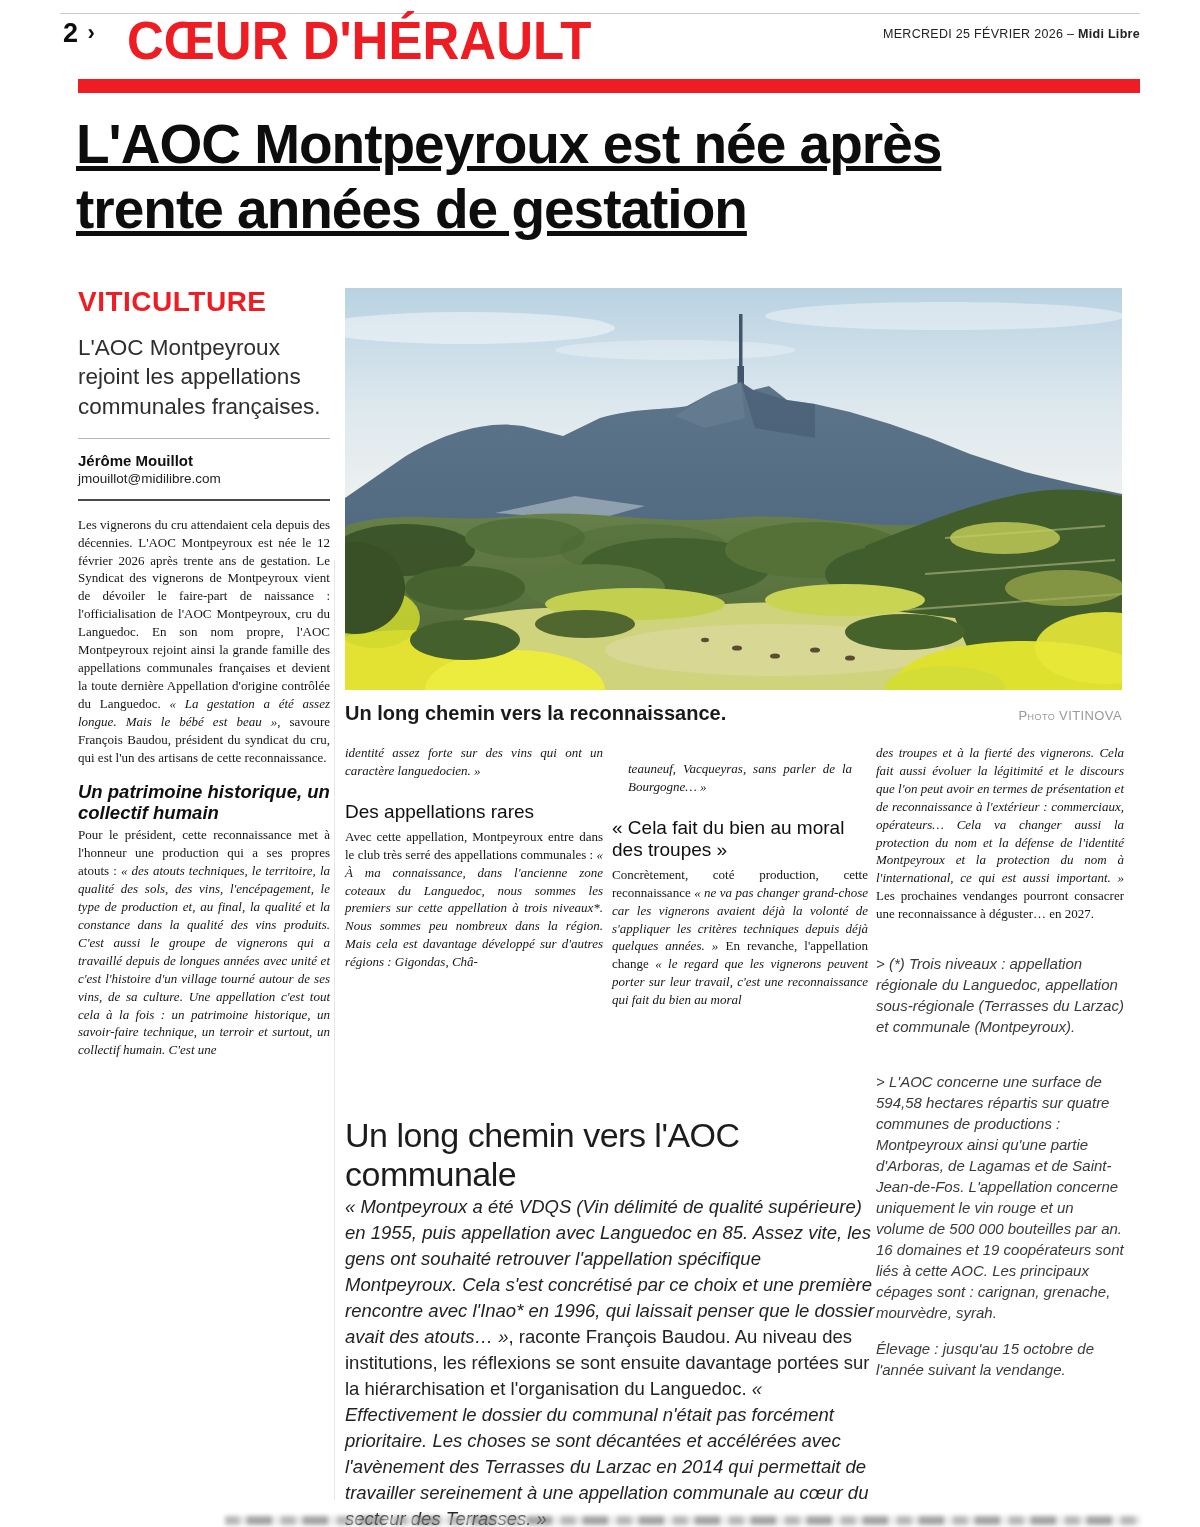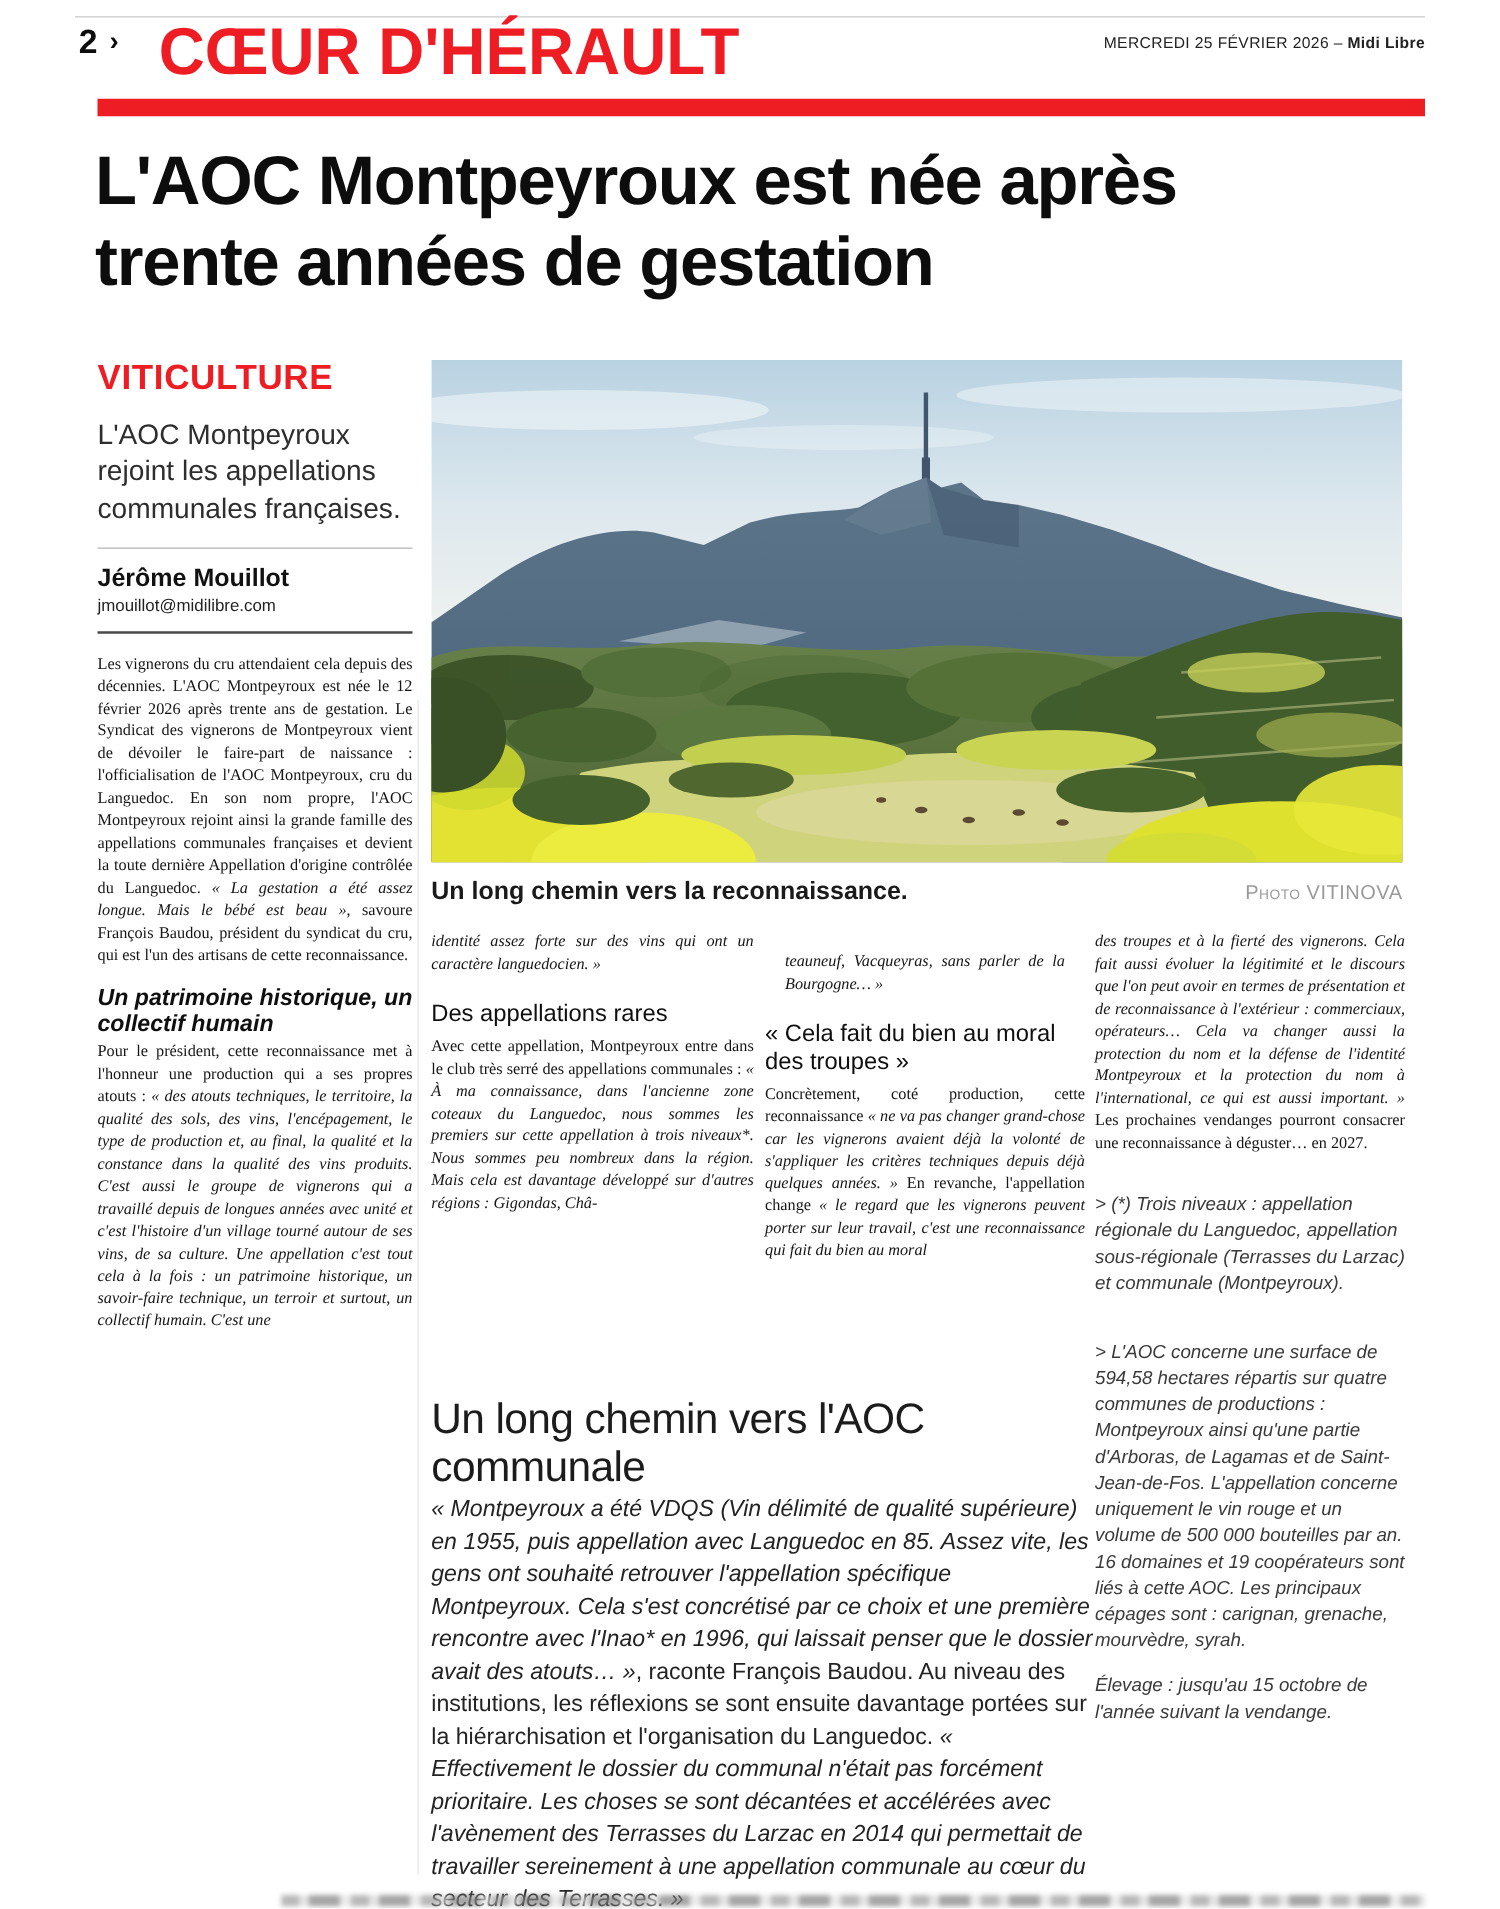--- a/index.html
+++ b/index.html
@@ -9,40 +9,40 @@
   .top-rule{position:absolute;left:60px;top:13px;width:1080px;height:1px;background:#c9c9c9;}
   .page-num{position:absolute;left:63px;top:18px;font-size:27px;font-weight:bold;color:#0d0d0d;letter-spacing:1px;}
   .page-num .chev{font-size:22px;vertical-align:2px;}
   .section-title{position:absolute;left:127px;top:10px;font-size:51px;font-weight:800;color:#ee1c23;
                  letter-spacing:0px;transform:scaleY(1.04);transform-origin:left top;}
   .dateline{position:absolute;right:60px;top:27px;font-size:12.5px;color:#222;letter-spacing:.3px;}
   .dateline b{font-weight:bold;}
   .red-bar{position:absolute;left:78px;top:79px;width:1062px;height:14px;background:#ee1c23;}
   
   .headline{position:absolute;left:76px;top:112px;width:1020px;font-size:55px;line-height:1.18;
-            font-weight:bold;color:#0d0d0d;letter-spacing:-1px;}
+            font-weight:bold;color:#0d0d0d;letter-spacing:-1px;text-decoration:underline;}
   
   .col1{position:absolute;left:78px;top:286px;width:252px;}
   .kicker{font-size:28px;font-weight:800;color:#ee1c23;letter-spacing:.5px;}
   .standfirst{margin-top:15px;font-size:22.5px;line-height:1.3;color:#2e2e2e;}
   .rule-light{margin-top:17px;height:1px;background:#b5b5b5;}
-  .byline-name{margin-top:13px;font-size:20px;font-weight:bold;color:#111;}
+  .byline-name{margin-top:13px;font-size:15px;font-weight:bold;color:#111;}
   .byline-email{margin-top:2px;font-size:13.5px;color:#222;}
   .rule-dark{margin-top:13px;height:2px;background:#4a4a4a;}
   .serif{font-family:"Liberation Serif",serif;font-size:13px;line-height:17.9px;
          text-align:justify;color:#151515;hyphens:auto;-webkit-hyphens:auto;}
   .col1 .serif{margin-top:15px;}
   .subhead{font-size:18.5px;font-weight:bold;line-height:21px;color:#0f0f0f;margin-top:15px;font-style:italic;}
   .it{font-style:italic;}
   
   .photo{position:absolute;left:345px;top:288px;width:777px;height:402px;overflow:hidden;}
   .photo svg{display:block;width:100%;height:100%;}
   .caption-row{position:absolute;left:345px;top:702px;width:777px;display:flex;justify-content:space-between;align-items:baseline;}
   .caption{font-size:20px;font-weight:bold;color:#1a1a1a;}
-  .credit{font-size:16px;color:#9a9a9a;letter-spacing:.4px;text-align:center;}
+  .credit{font-size:13px;color:#9a9a9a;letter-spacing:.4px;text-align:center;}
   .credit .sc{font-variant:small-caps;}
   
   .col{position:absolute;top:744px;}
   .col2{left:345px;width:258px;}
   .col3{left:612px;width:256px;}
   .col4{left:876px;width:248px;}
   .colhead{font-size:19px;font-weight:normal;line-height:22px;color:#0f0f0f;margin:21px 0 5px 0;}
   .note{font-size:15px;line-height:21px;font-style:italic;color:#3a3a3a;margin-top:34px;}
   .note:first-of-type{margin-top:30px;}
   

